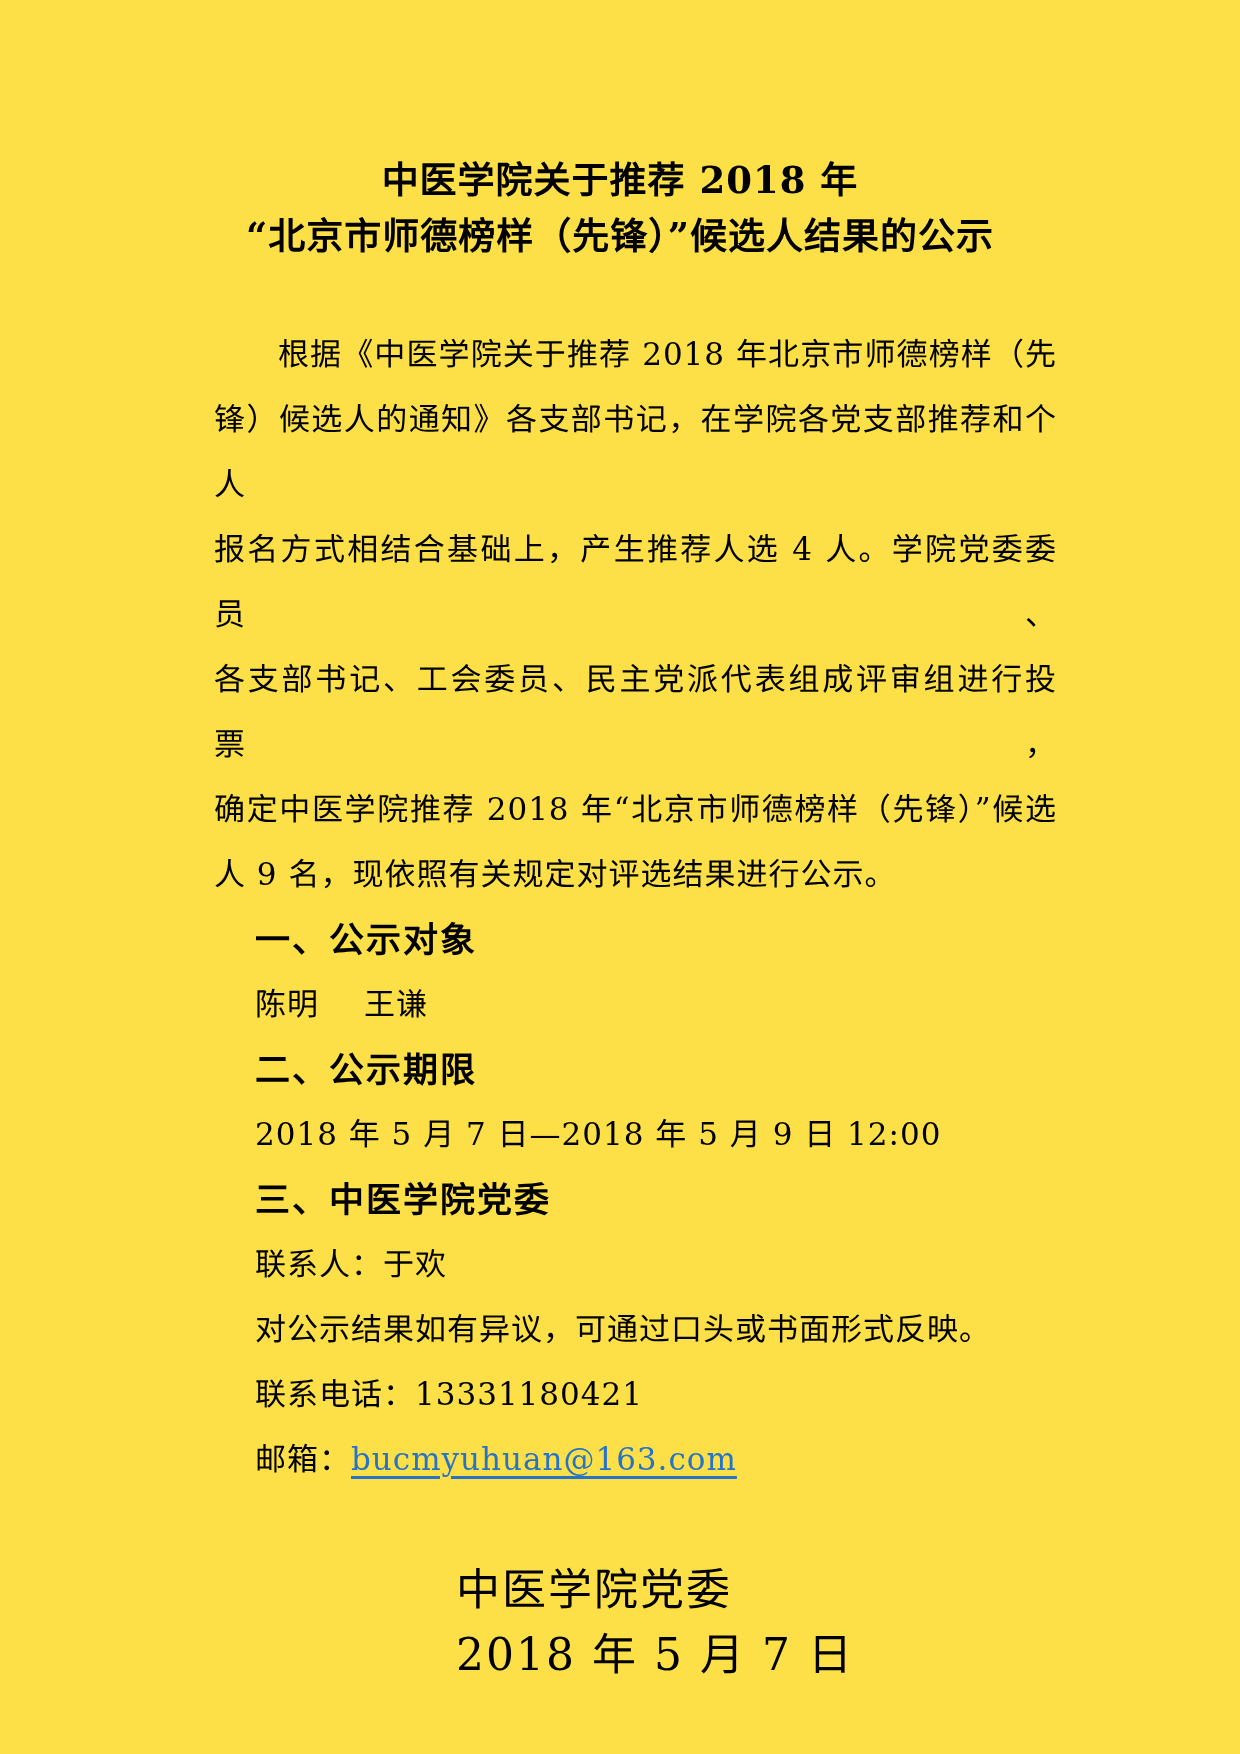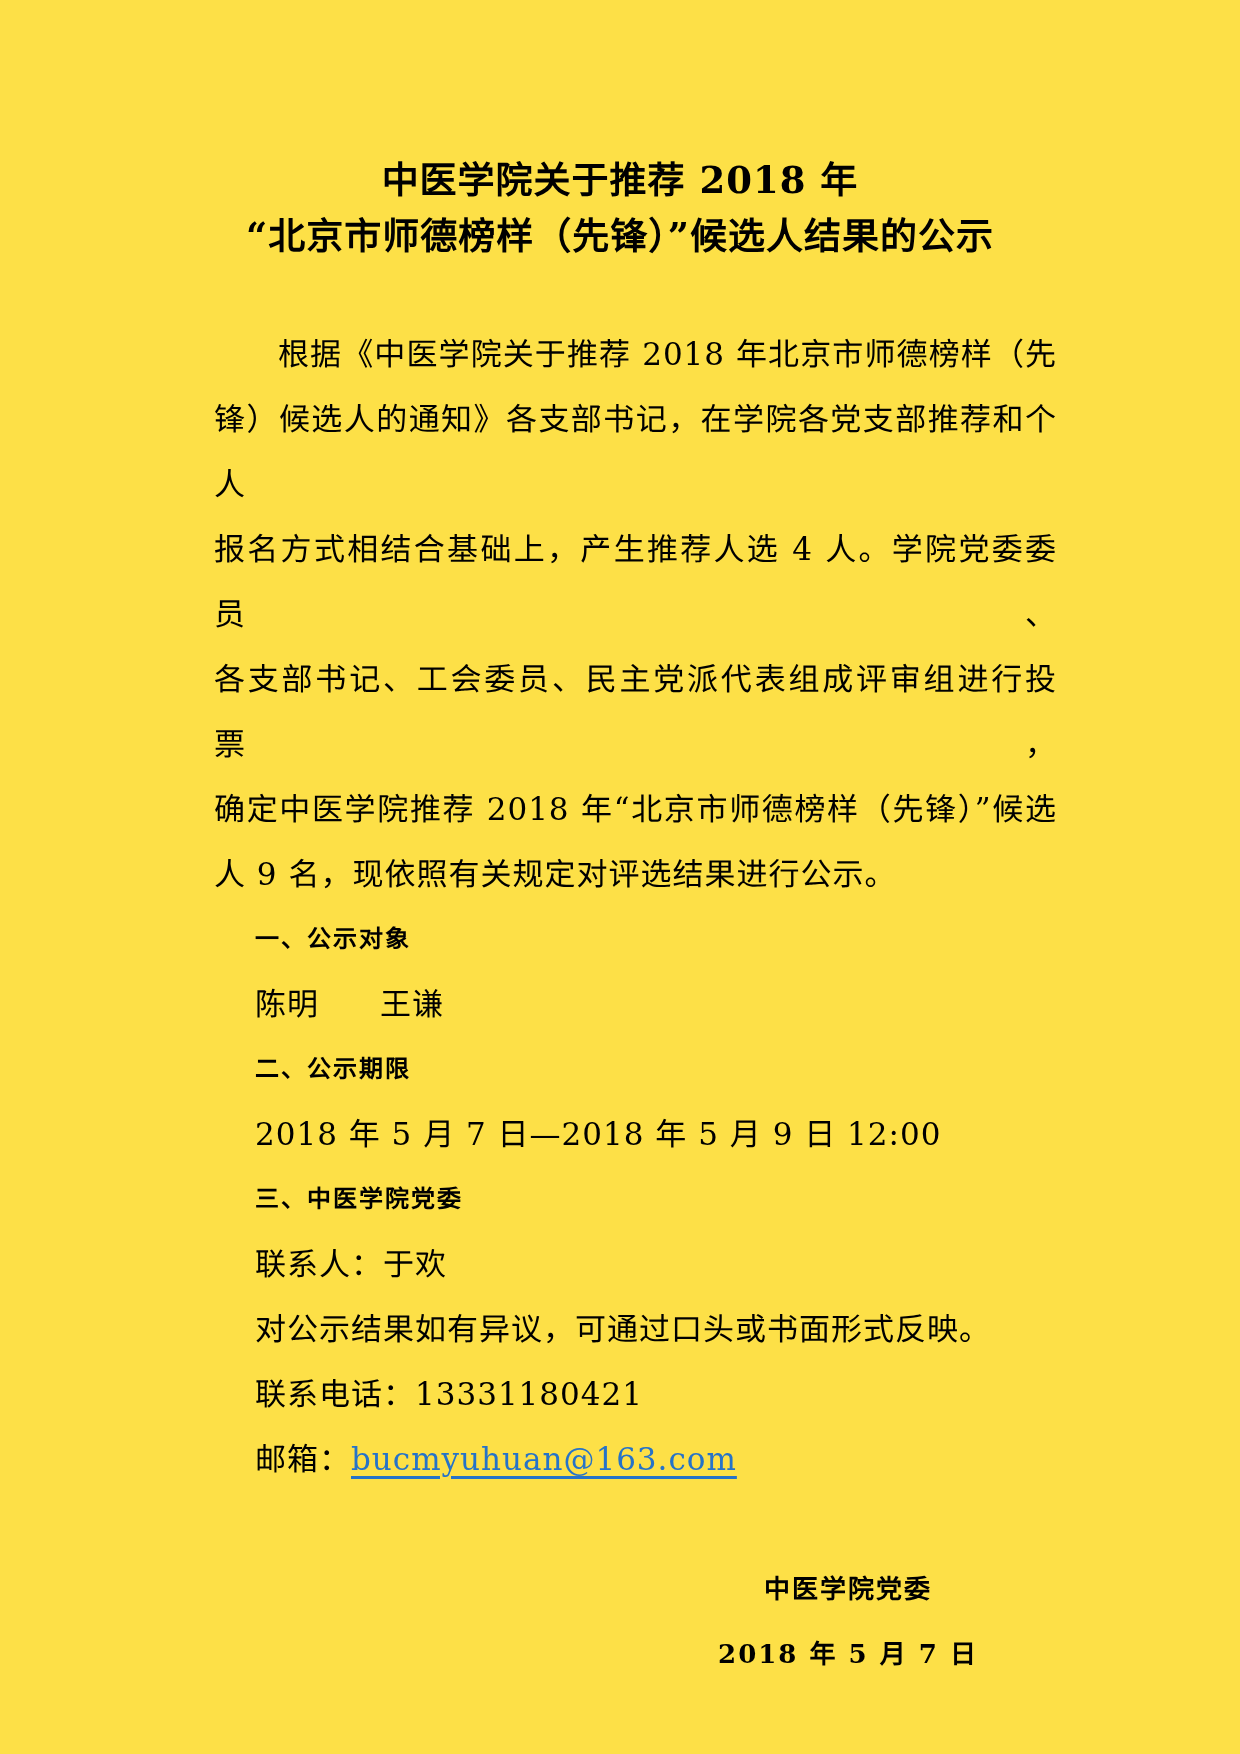--- a/index.html
+++ b/index.html
@@ -48,43 +48,41 @@
   .indent {
     text-indent: 64px;
   }
   
   .line {
     padding-left: 65px;
     line-height: 65px;
     letter-spacing: 1px;
   }
   .heading {
-    font-family: Liberation Serif, serif;
+    font-family: Liberation Sans, sans-serif;
     font-weight: bold;
-    font-size: 24px;
+    font-size: 35px;
     letter-spacing: 2px;
   }
   .name-gap {
-    margin-left: 61px;
+    margin-left: 45px;
   }
   .email-link {
     color: var(--link-color, #2673C8);
     text-decoration: underline;
     text-underline-offset: 6px;
   }
   
   .signature {
     margin-top: 65px;
     margin-left: 456px;
     width: 784px;
-    text-align: center;
-    font-size: 26px;
+    font-size: 44px;
     line-height: 65px;
     letter-spacing: 2px;
-    font-weight: bold;
   }
 </style>
 </head>
 <body>
 
 <div class="page">
 
   <header class="title-block">
     <div>中医学院关于推荐 2018 年</div>
     <div>“北京市师德榜样（先锋）”候选人结果的公示</div>

